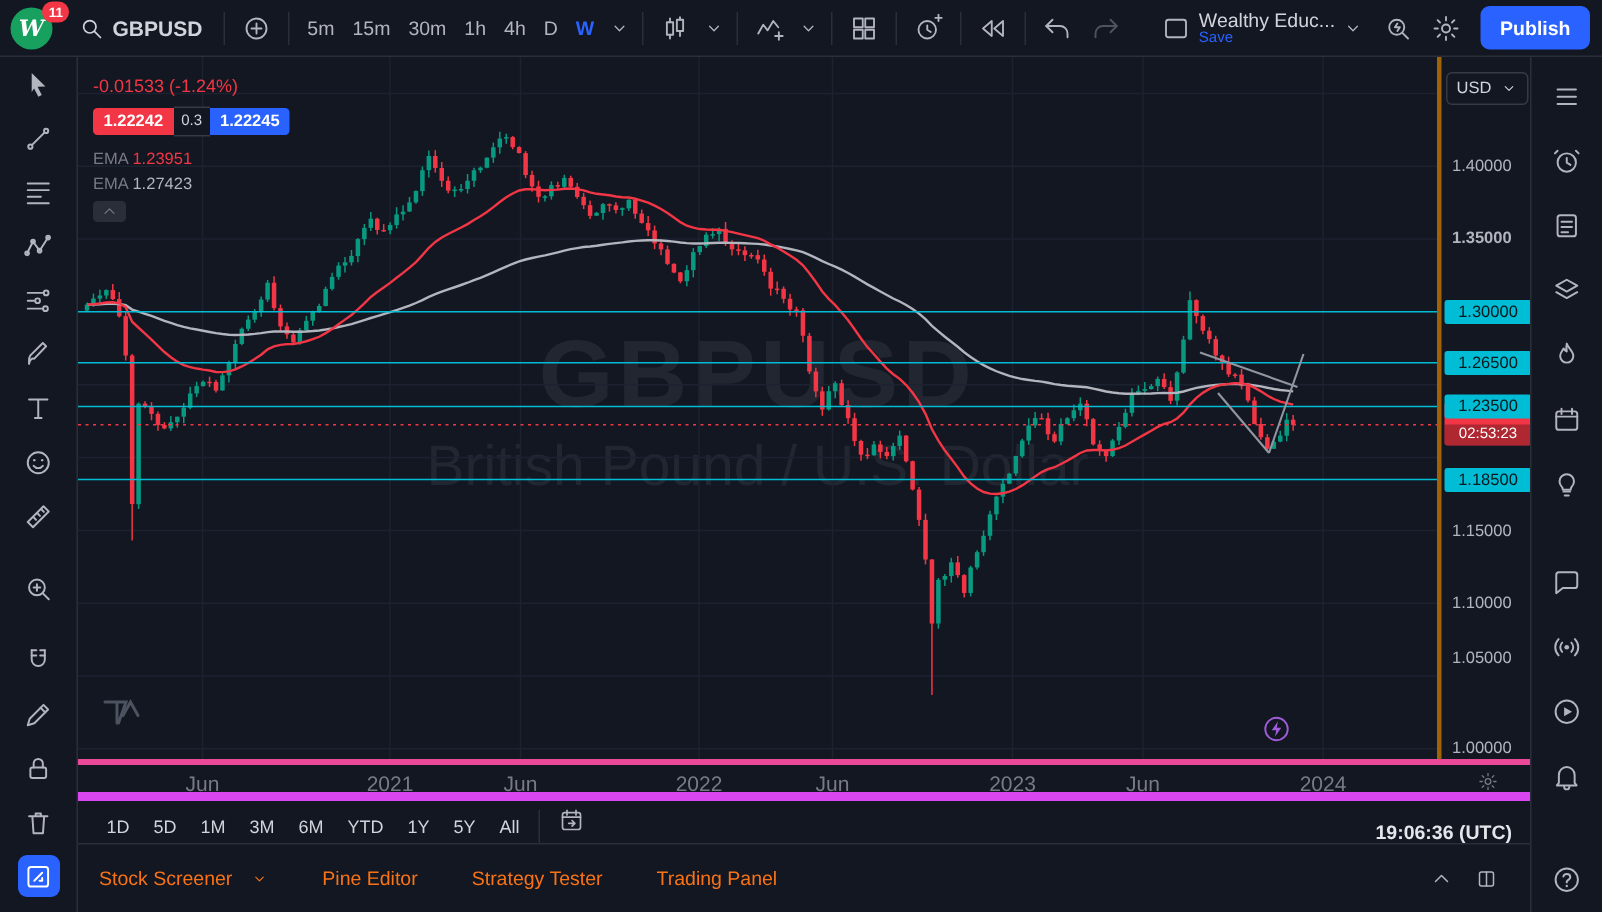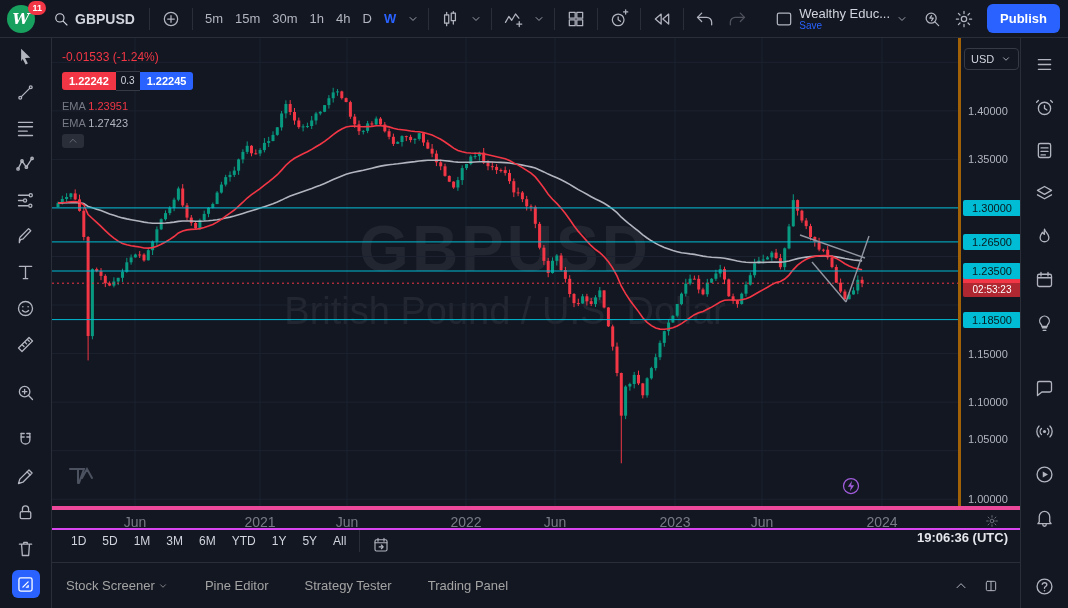--- a/index.html
+++ b/index.html
@@ -67,28 +67,28 @@
 .ptick{position:absolute;left:7px;line-height:12px}
 .plevel{position:absolute;left:2px;width:58px;height:16px;line-height:16px;text-align:center;background:#00bcd4;color:#081a1f;font-size:11px;border-radius:2px}
 .last-badge{position:absolute;left:2px;width:58px;background:#f23645;color:#fff;text-align:center;border-radius:2px;overflow:hidden}
 .last-badge .lp{font-size:11px;font-weight:700;line-height:15px}
 .last-badge .cd{font-size:10px;line-height:14px;background:rgba(0,0,0,0.28)}
 
 .time-row{height:22px;flex:0 0 22px;border-top:4px solid #ec4899;position:relative;font-size:14px;color:#787b86}
 .tlabel{position:absolute;top:4px;width:40px;text-align:center}
 .axis-gear{position:absolute;right:18px;top:1px;width:20px;height:20px;display:flex;align-items:center;justify-content:center;color:#787b86}
 
-.range-row{height:34px;flex:0 0 34px;border-top:2px solid #d946ef;display:flex;align-items:flex-start;padding:0 12px;gap:2px}
+.range-row{height:34px;flex:0 0 34px;border-top:6px solid #d946ef;display:flex;align-items:flex-end;padding:0 12px;gap:2px}
 .ranges{display:flex;align-items:center;gap:2px}
 .range-btn{font-size:12px;color:#d1d4dc;padding:4px 7px;border-radius:4px}
 .clock{margin-left:auto;font-size:13px;font-weight:700;color:#e4e6eb}
 
 .bottom-panel{height:46px;flex:0 0 46px;border-top:1px solid #2a2e39;display:flex;align-items:center;padding:0 14px;gap:0}
 .btabs{display:flex;align-items:center;gap:36px}
-.btab{display:flex;align-items:center;gap:2px;font-size:13px;color:#a3a3a3}
+.btab{display:flex;align-items:center;gap:12px;font-size:13px;color:#f97316}
 </style>
 </head>
 <body>
 
 <div class="app">
 
   <header class="topbar">
     <div class="logo-wrap">
       <div class="logo">W</div>
       <div class="badge">11</div>
@@ -821,21 +821,21 @@
                 <svg viewBox="0 0 24 24">
                   <path d="M7 9.5l5 5 5-5"></path>
                 </svg>
               </span>
           </div>
           <div class="last-badge" id="last-badge" style="top: 230.244px;">
             <div class="lp">1.22242</div>
             <div class="cd">02:53:23</div>
           </div>
         <div class="ptick" style="top: 66.8216px;">1.40000</div>
-            <div class="ptick" style="top: 115.369px;">1.35000</div>
+            <div class="ptick" style="top: 115.369px; font-weight: bold;">1.35000</div>
             <div class="ptick" style="top: 309.56px;">1.15000</div>
             <div class="ptick" style="top: 358.108px;">1.10000</div>
             <div class="ptick" style="top: 395px;">1.05000</div>
             <div class="ptick" style="top: 455.203px;">1.00000</div>
             <div class="plevel" style="top: 161.917px;">1.30000</div>
             <div class="plevel" style="top: 195.9px;">1.26500</div>
             <div class="plevel" style="top: 225.029px;">1.23500</div>
             <div class="plevel" style="top: 273.577px;">1.18500</div>
           </div>
       </div>

